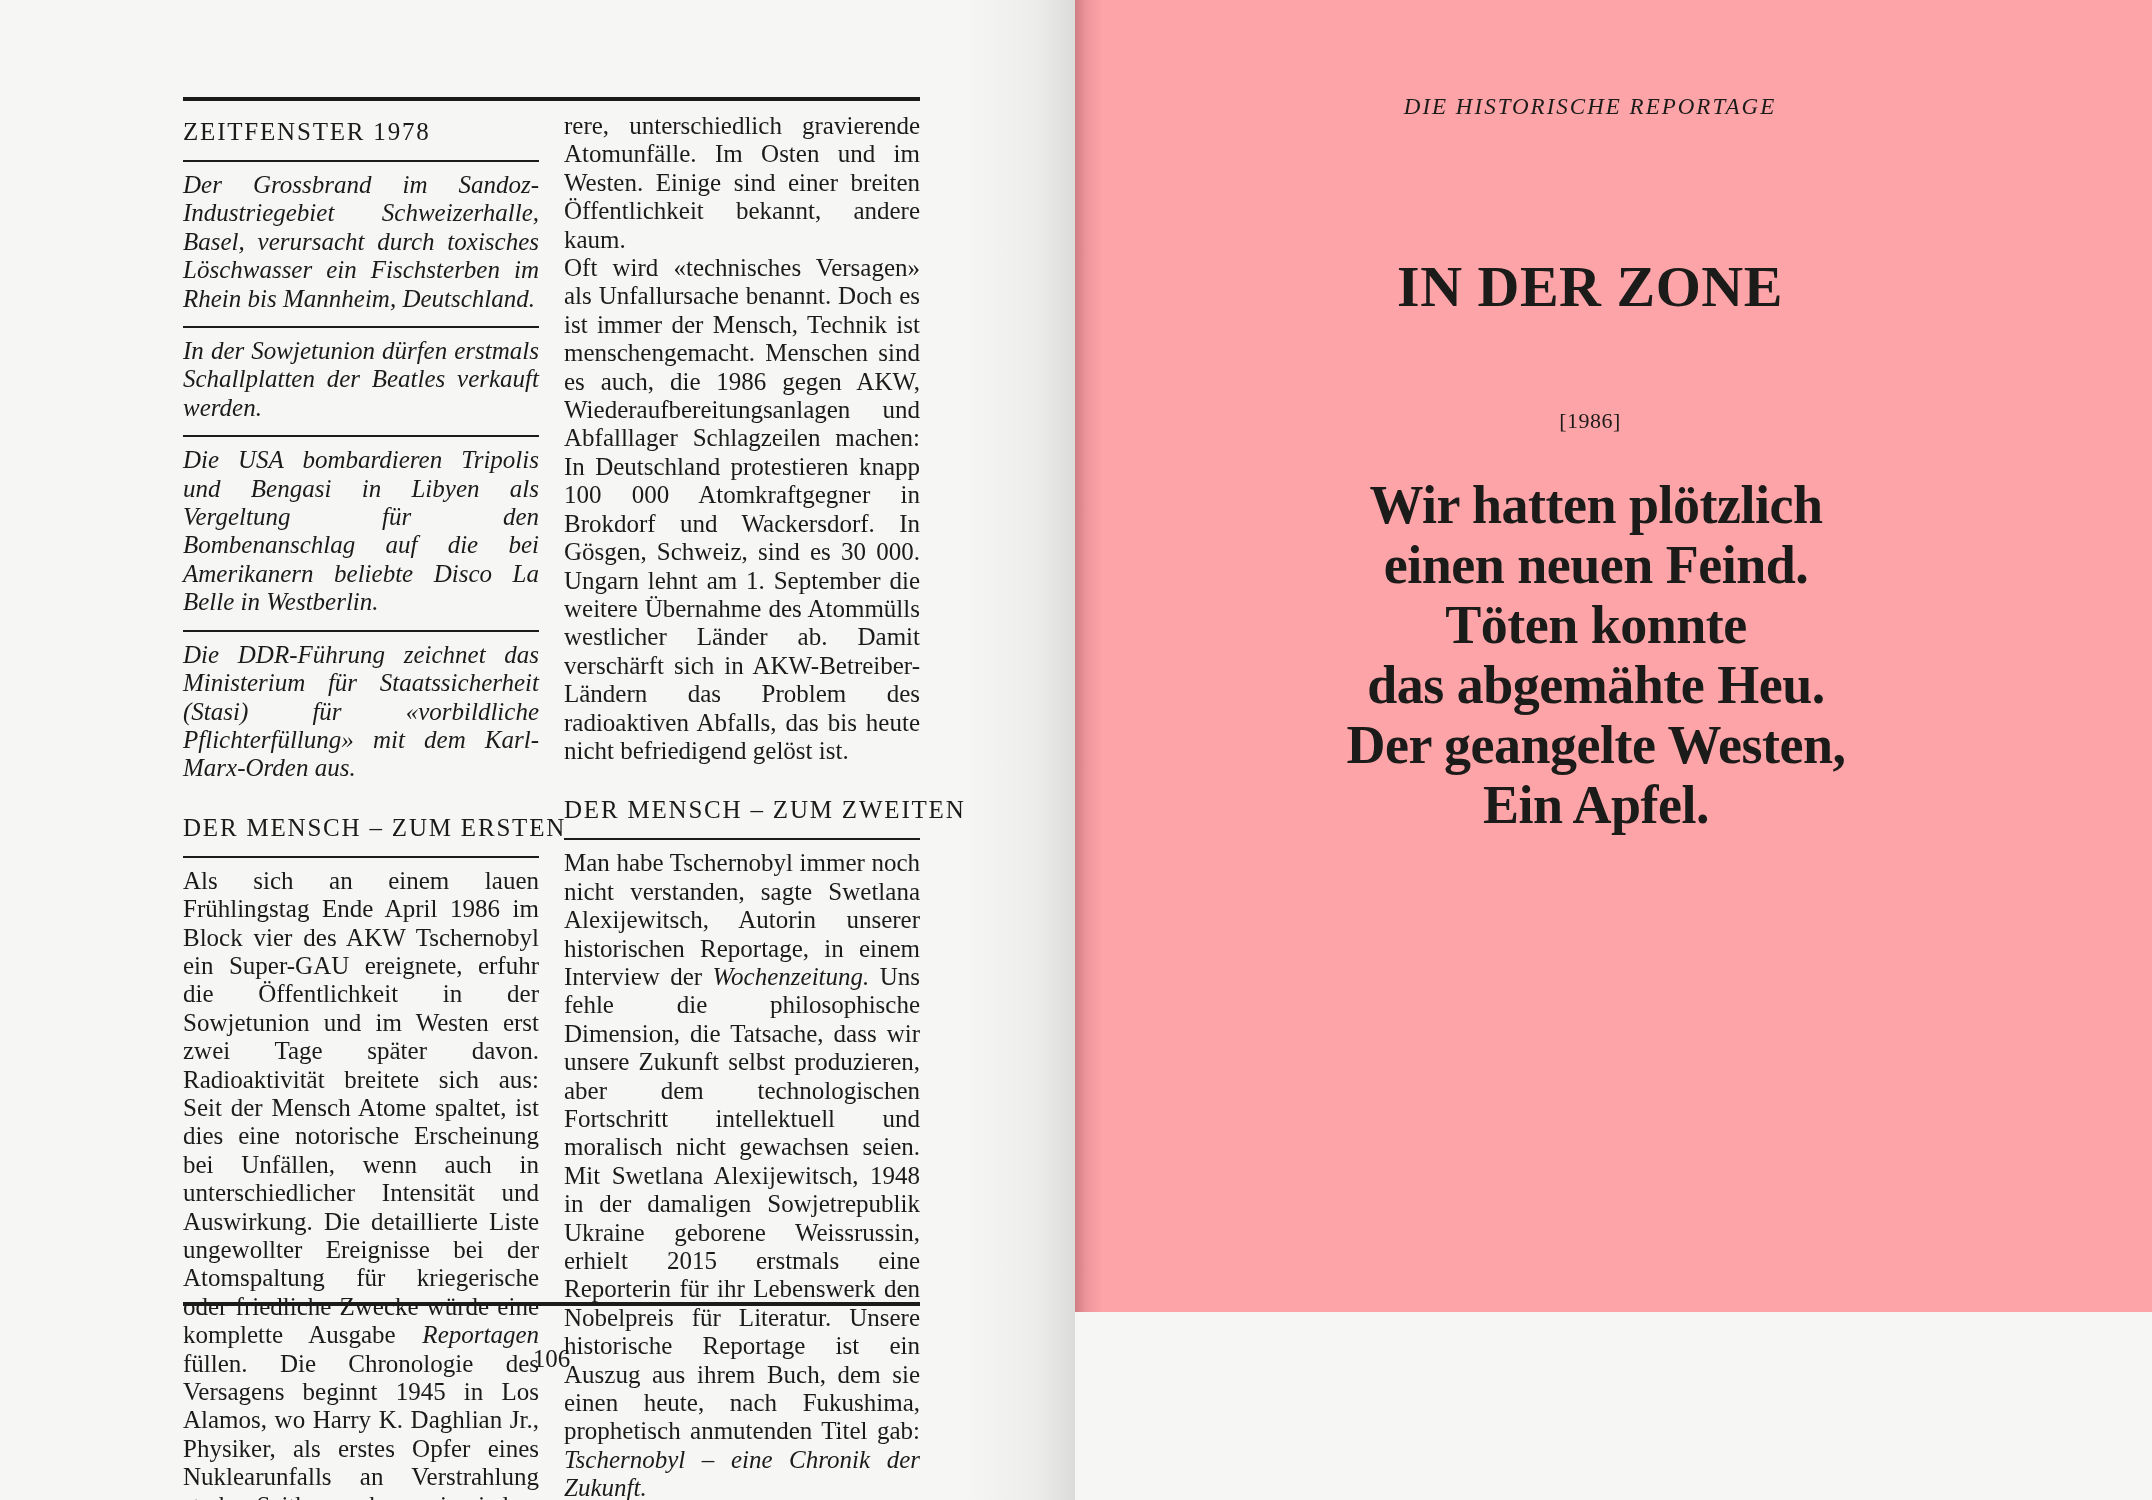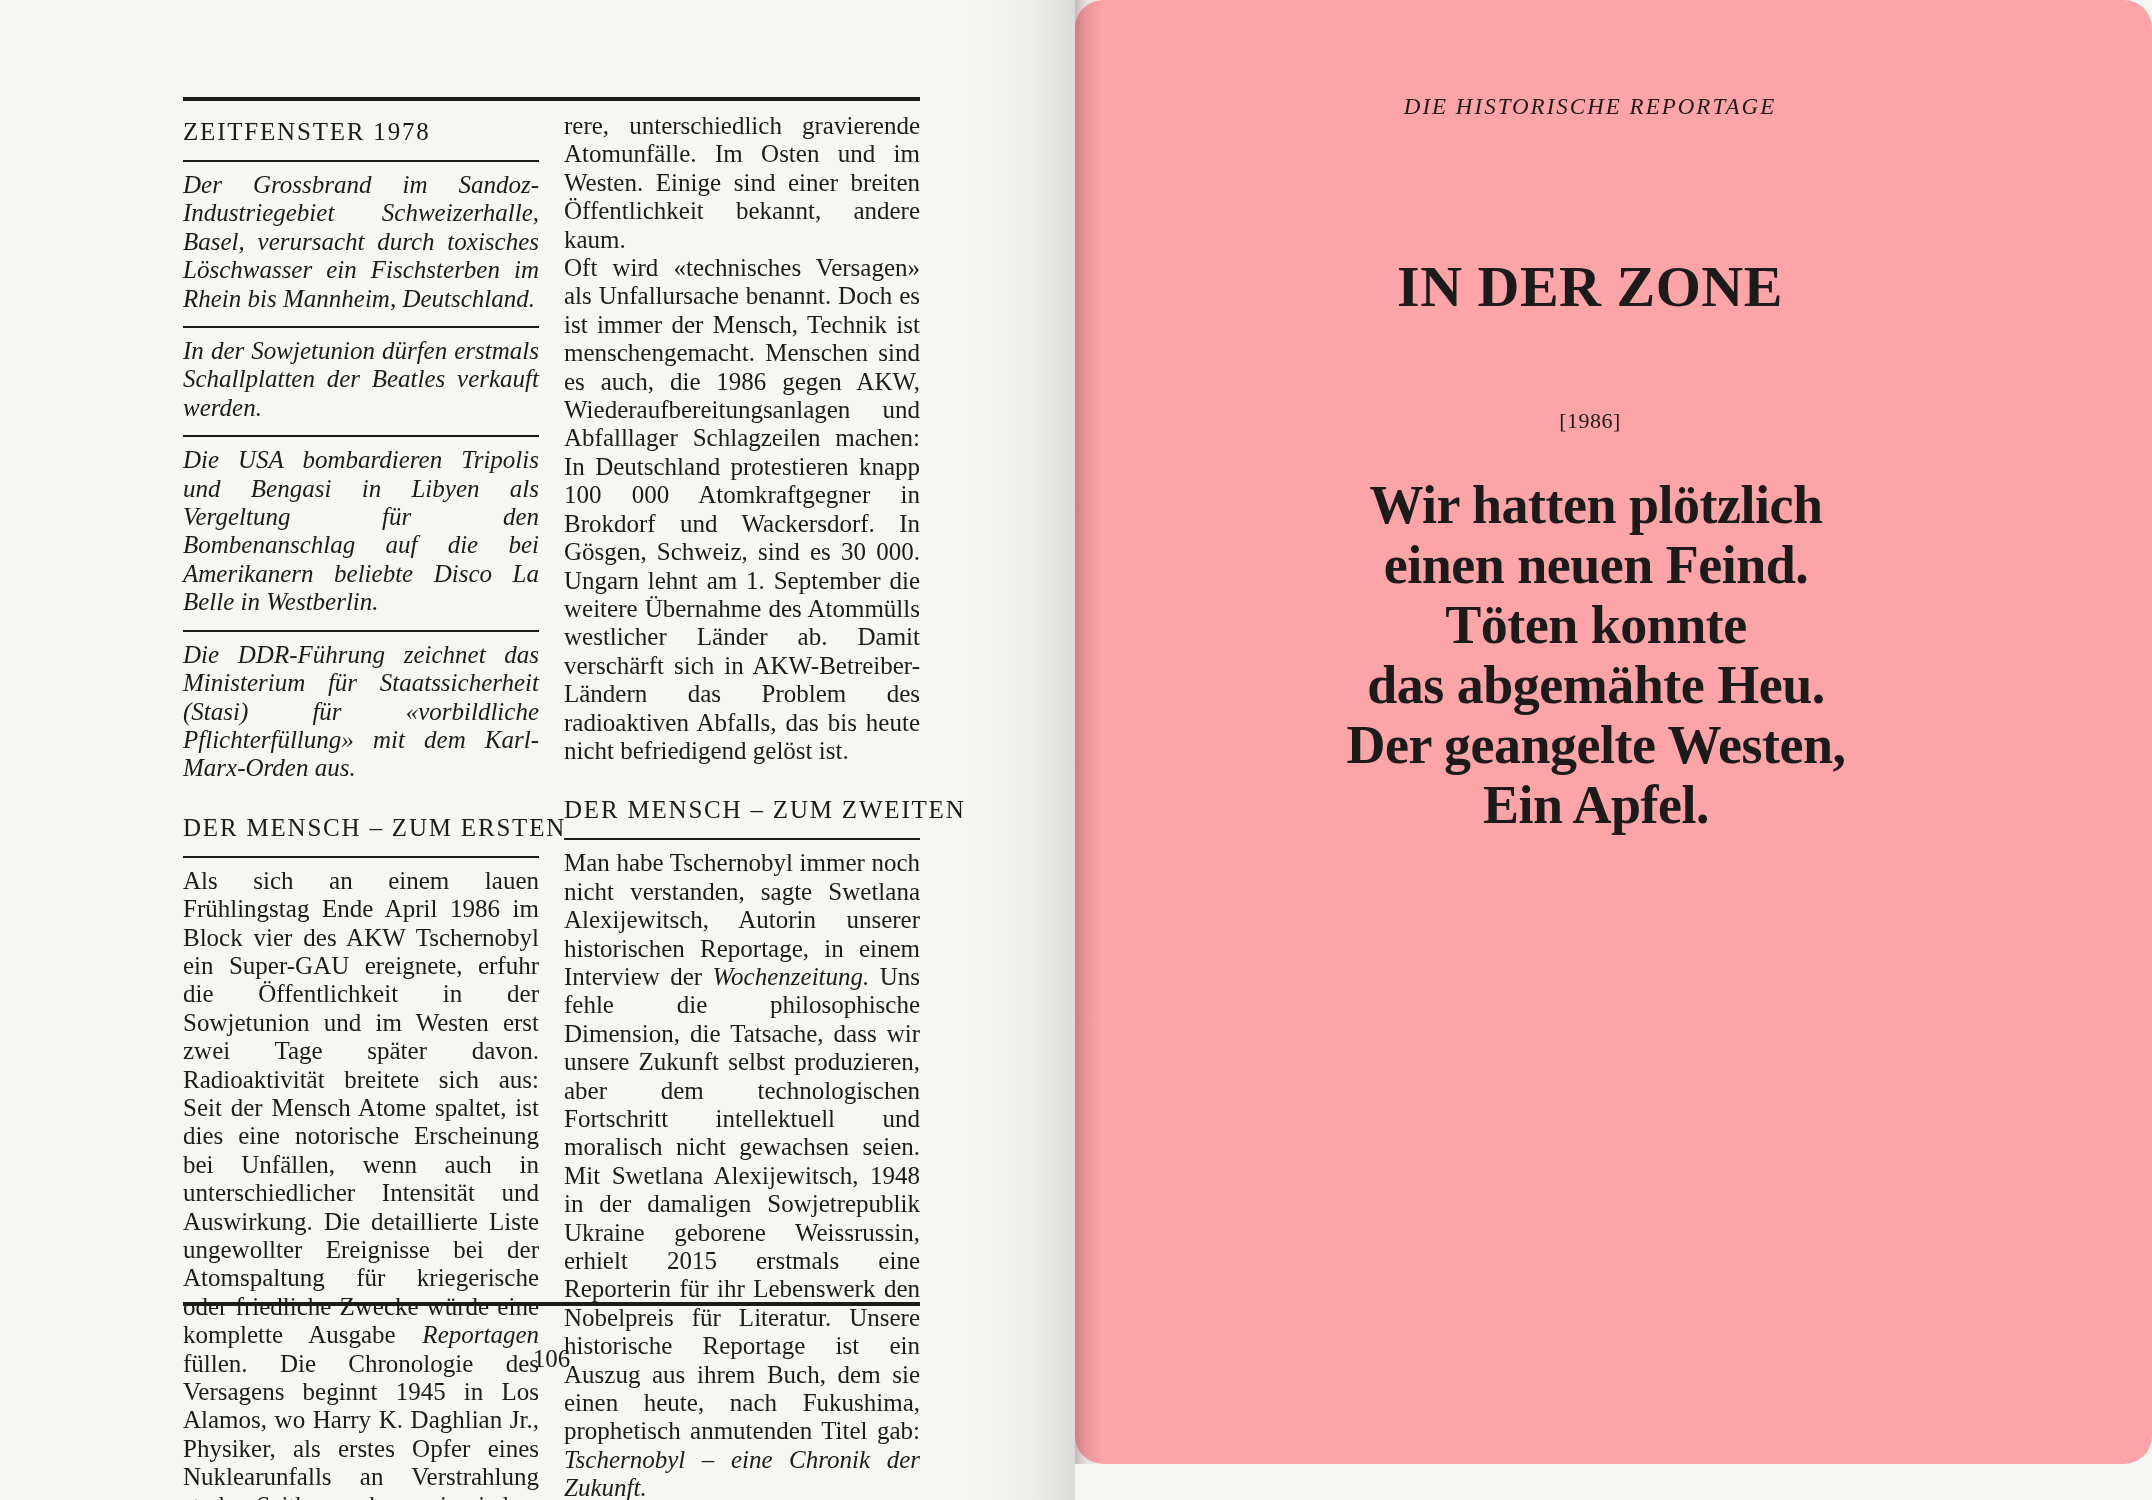--- a/index.html
+++ b/index.html
@@ -90,23 +90,22 @@
     width: 737px;
     text-align: center;
     font-size: 25px;
     line-height: 30px;
   }
 
   
   .page-right {
     position: absolute;
     left: 1075px; top: 0;
-    width: 1077px; height: 1464px;
+    width: 1077px; height: 1312px;
     background: var(--page-pink, #fda4a8);
-    border-radius: 28px;
   }
   .page-right::before {
     content: "";
     position: absolute;
     left: 0; top: 0; bottom: 0;
     width: 28px;
     background: linear-gradient(90deg, rgba(90,20,30,0.28) 0%, rgba(90,20,30,0.10) 40%, rgba(90,20,30,0) 100%);
     pointer-events: none;
   }
   .rp-content {

